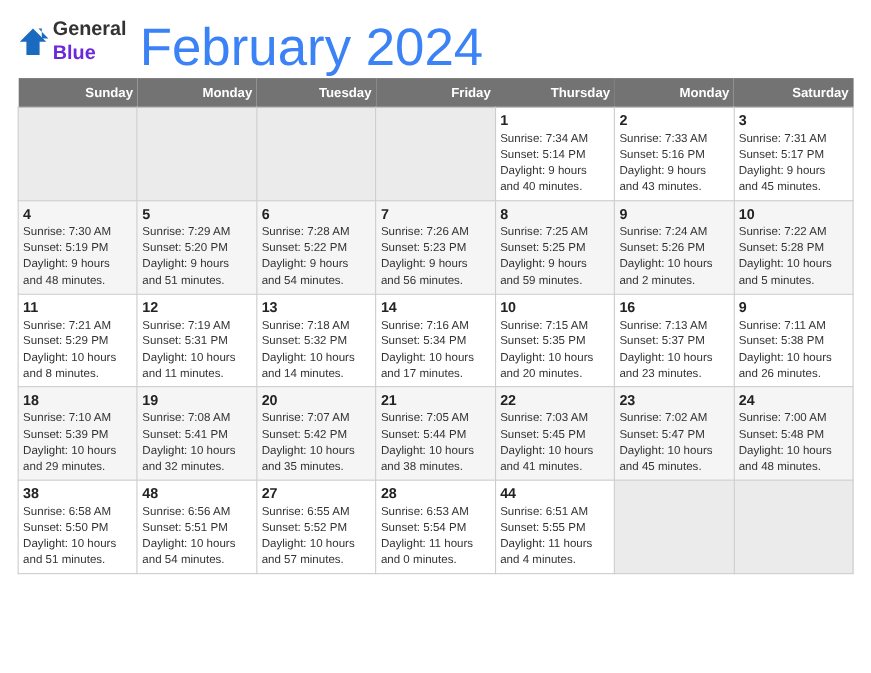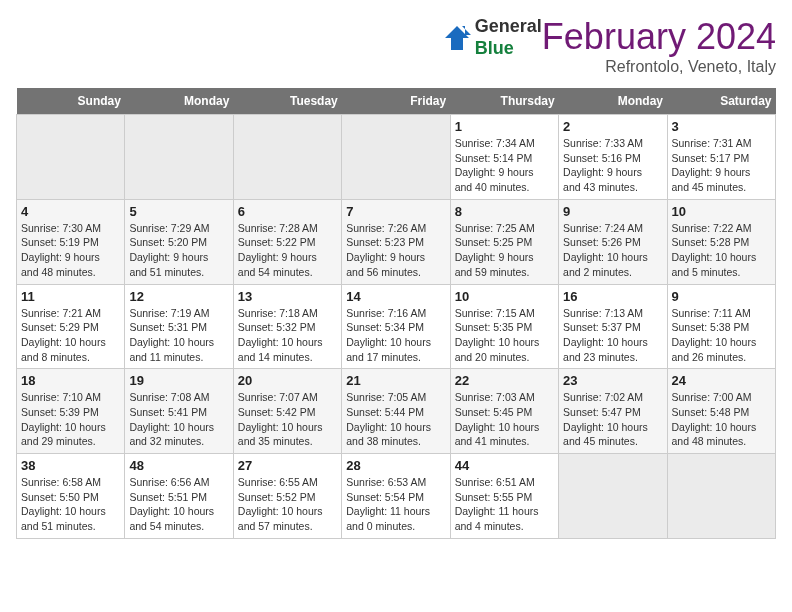--- a/index.html
+++ b/index.html
@@ -5,47 +5,47 @@
     * { box-sizing: border-box; margin: 0; padding: 0; }
     body {
       font-family: Arial, sans-serif;
       background: #fff;
       width: 792px;
       min-height: 612px;
       padding: 16px;
     }
     .header {
       display: flex;
-      justify-content: flex-end;
+      justify-content: flex-start;
       align-items: flex-start;
-      margin-bottom: 12px;
+      gap: 12px;
     }
     .logo {
       display: flex;
       align-items: center;
       gap: 4px;
     }
     .logo-text {
       font-size: 18px;
       font-weight: bold;
       line-height: 1.2;
     }
     .logo-general { color: #333; }
-    .logo-blue { color: #15803d; }
+    .logo-blue { color: #6d28d9; }
     .logo-icon {
       width: 28px;
       height: 28px;
     }
     .title-block {
       text-align: right;
     }
     .month-title {
-      font-size: 36px;
+      font-size: 48px;
       font-weight: normal;
-      color: #701a75;
+      color: #3b82f6;
     }
     .subtitle {
       font-size: 16px;
       color: #555;
     }
     table {
       width: 100%;
       border-collapse: collapse;
       font-size: 11px;
     }
@@ -91,21 +91,20 @@
       <polygon points="14,2 26,14 20,14 20,26 8,26 8,14 2,14" fill="#1a6bbf"></polygon>
       <polygon points="19,2 28,11 22,11 22,2" fill="#1a6bbf"></polygon>
     </svg>
     <div>
       <span class="logo-text logo-general">General</span><br>
       <span class="logo-text logo-blue">Blue</span>
     </div>
   </div>
   <div class="title-block">
     <div class="month-title">February 2024</div>
-    <div class="subtitle">Refrontolo, Veneto, Italy</div>
   </div>
 </div>
 
 <table>
   <thead>
     <tr>
     <th>Sunday</th>
         <th>Monday</th>
         <th>Tuesday</th>
         <th>Friday</th>

